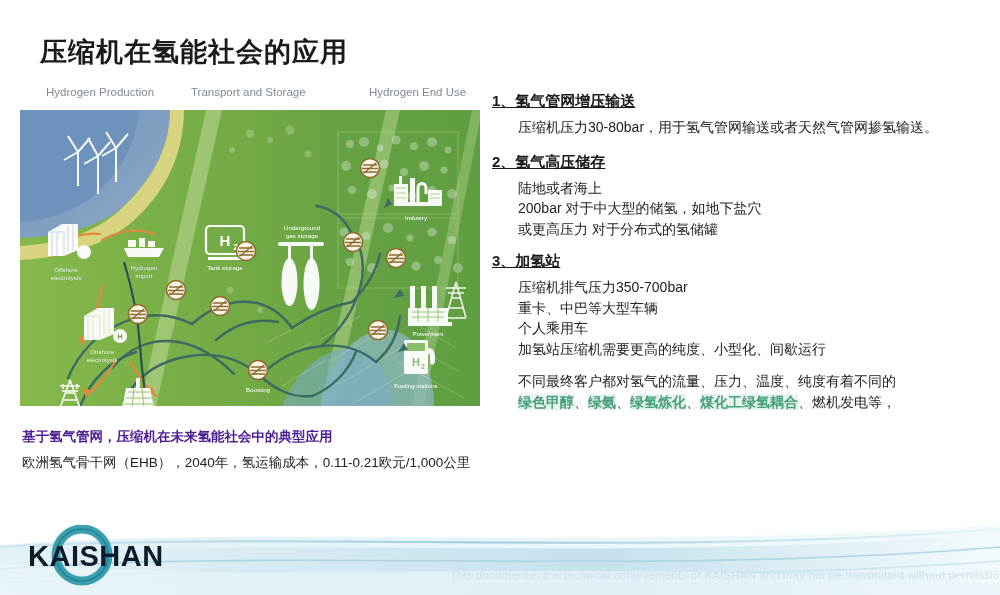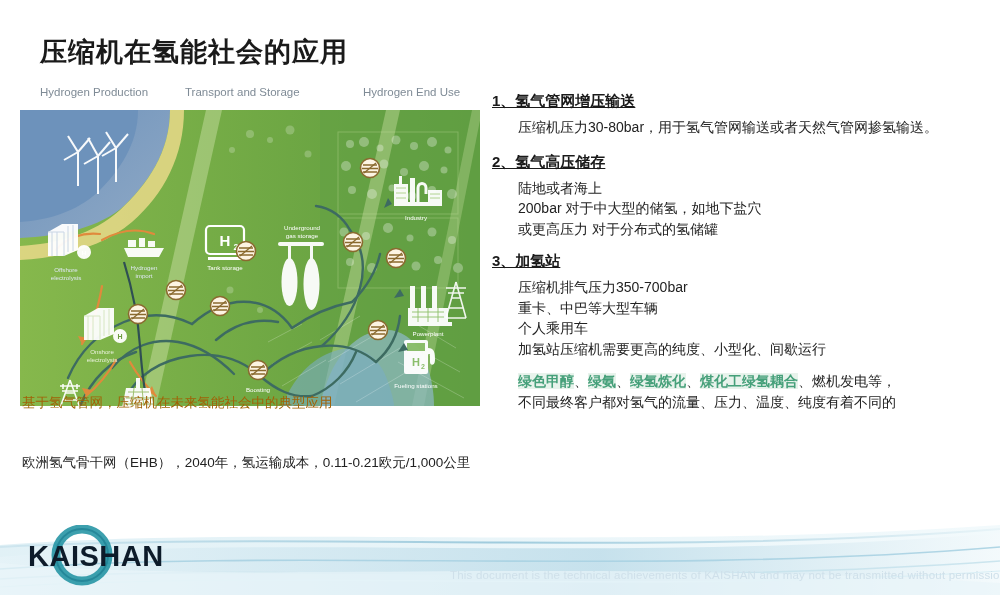--- a/index.html
+++ b/index.html
@@ -12,41 +12,42 @@
 
   
   .title{
     position:absolute;left:40px;top:34px;
     font-size:27px;font-weight:bold;color:#1a1a1a;letter-spacing:1px;
     white-space:nowrap;
   }
 
   
   .diagram-wrap{position:absolute;left:20px;top:86px;width:460px;height:320px;}
-  .col-labels{position:absolute;left:8px;top:0;width:460px;height:24px;}
+  .col-labels{position:absolute;left:14px;top:0;width:460px;height:24px;}
   .col-label{
     position:absolute;top:0;font-size:11.5px;color:#7f8b96;white-space:nowrap;
   }
   .col-label.c1{left:12px;}
   .col-label.c2{left:157px;}
   .col-label.c3{left:335px;}
 
   .diagram{
     position:absolute;left:0;top:24px;width:460px;height:296px;
     overflow:hidden;background:#7aa64f;
   }
   .diagram svg{display:block;}
   .map-text{font-family:"Liberation Sans",sans-serif;fill:#ffffff;font-size:6.2px;}
   .map-text.dark{fill:#e9f2dc;}
   .map-text.blue{fill:#dfe8f2;}
 
   
   .cap1{
-    position:absolute;left:22px;top:394px;font-size:13.5px;color:#a16207;
+    position:absolute;left:22px;top:428px;font-size:13.5px;color:#4c1d95;
     white-space:nowrap;
+    font-weight:bold;
   }
   .cap2{
     position:absolute;left:22px;top:452px;width:455px;font-size:13.5px;color:#222;
     line-height:21px;
   }
 
   
   .right{position:absolute;left:492px;top:88px;width:490px;}
   .sec{margin-bottom:2px;}
   .sec-head{
@@ -416,24 +417,24 @@
       <div class="sec-body">
         <div>压缩机排气压力350-700bar</div>
         <div>重卡、中巴等大型车辆</div>
         <div>个人乘用车</div>
         <div>加氢站压缩机需要更高的纯度、小型化、间歇运行</div>
       </div>
     </div>
 
     <div class="sec">
       <div class="sec-body">
+        <div>不同最终客户都对氢气的流量、压力、温度、纯度有着不同的</div>
         <div>
           <span class="hl">绿色甲醇</span><span class="plain">、</span><span class="hl">绿氨</span><span class="plain">、</span><span class="hl">绿氢炼化</span><span class="plain">、</span><span class="hl">煤化工绿氢耦合</span><span class="plain">、燃机发电等，</span>
         </div>
-        <div>不同最终客户都对氢气的流量、压力、温度、纯度有着不同的</div>
       </div>
     </div>
   </div>
 
   <div class="footer">
     <svg width="1000" height="78" viewBox="0 0 1000 78" xmlns="http://www.w3.org/2000/svg">
       <defs>
         <linearGradient id="wv1" x1="0" y1="0" x2="1" y2="0">
           <stop offset="0" stop-color="#cfe6ef"></stop>
           <stop offset="0.5" stop-color="#9fcbdd"></stop>

